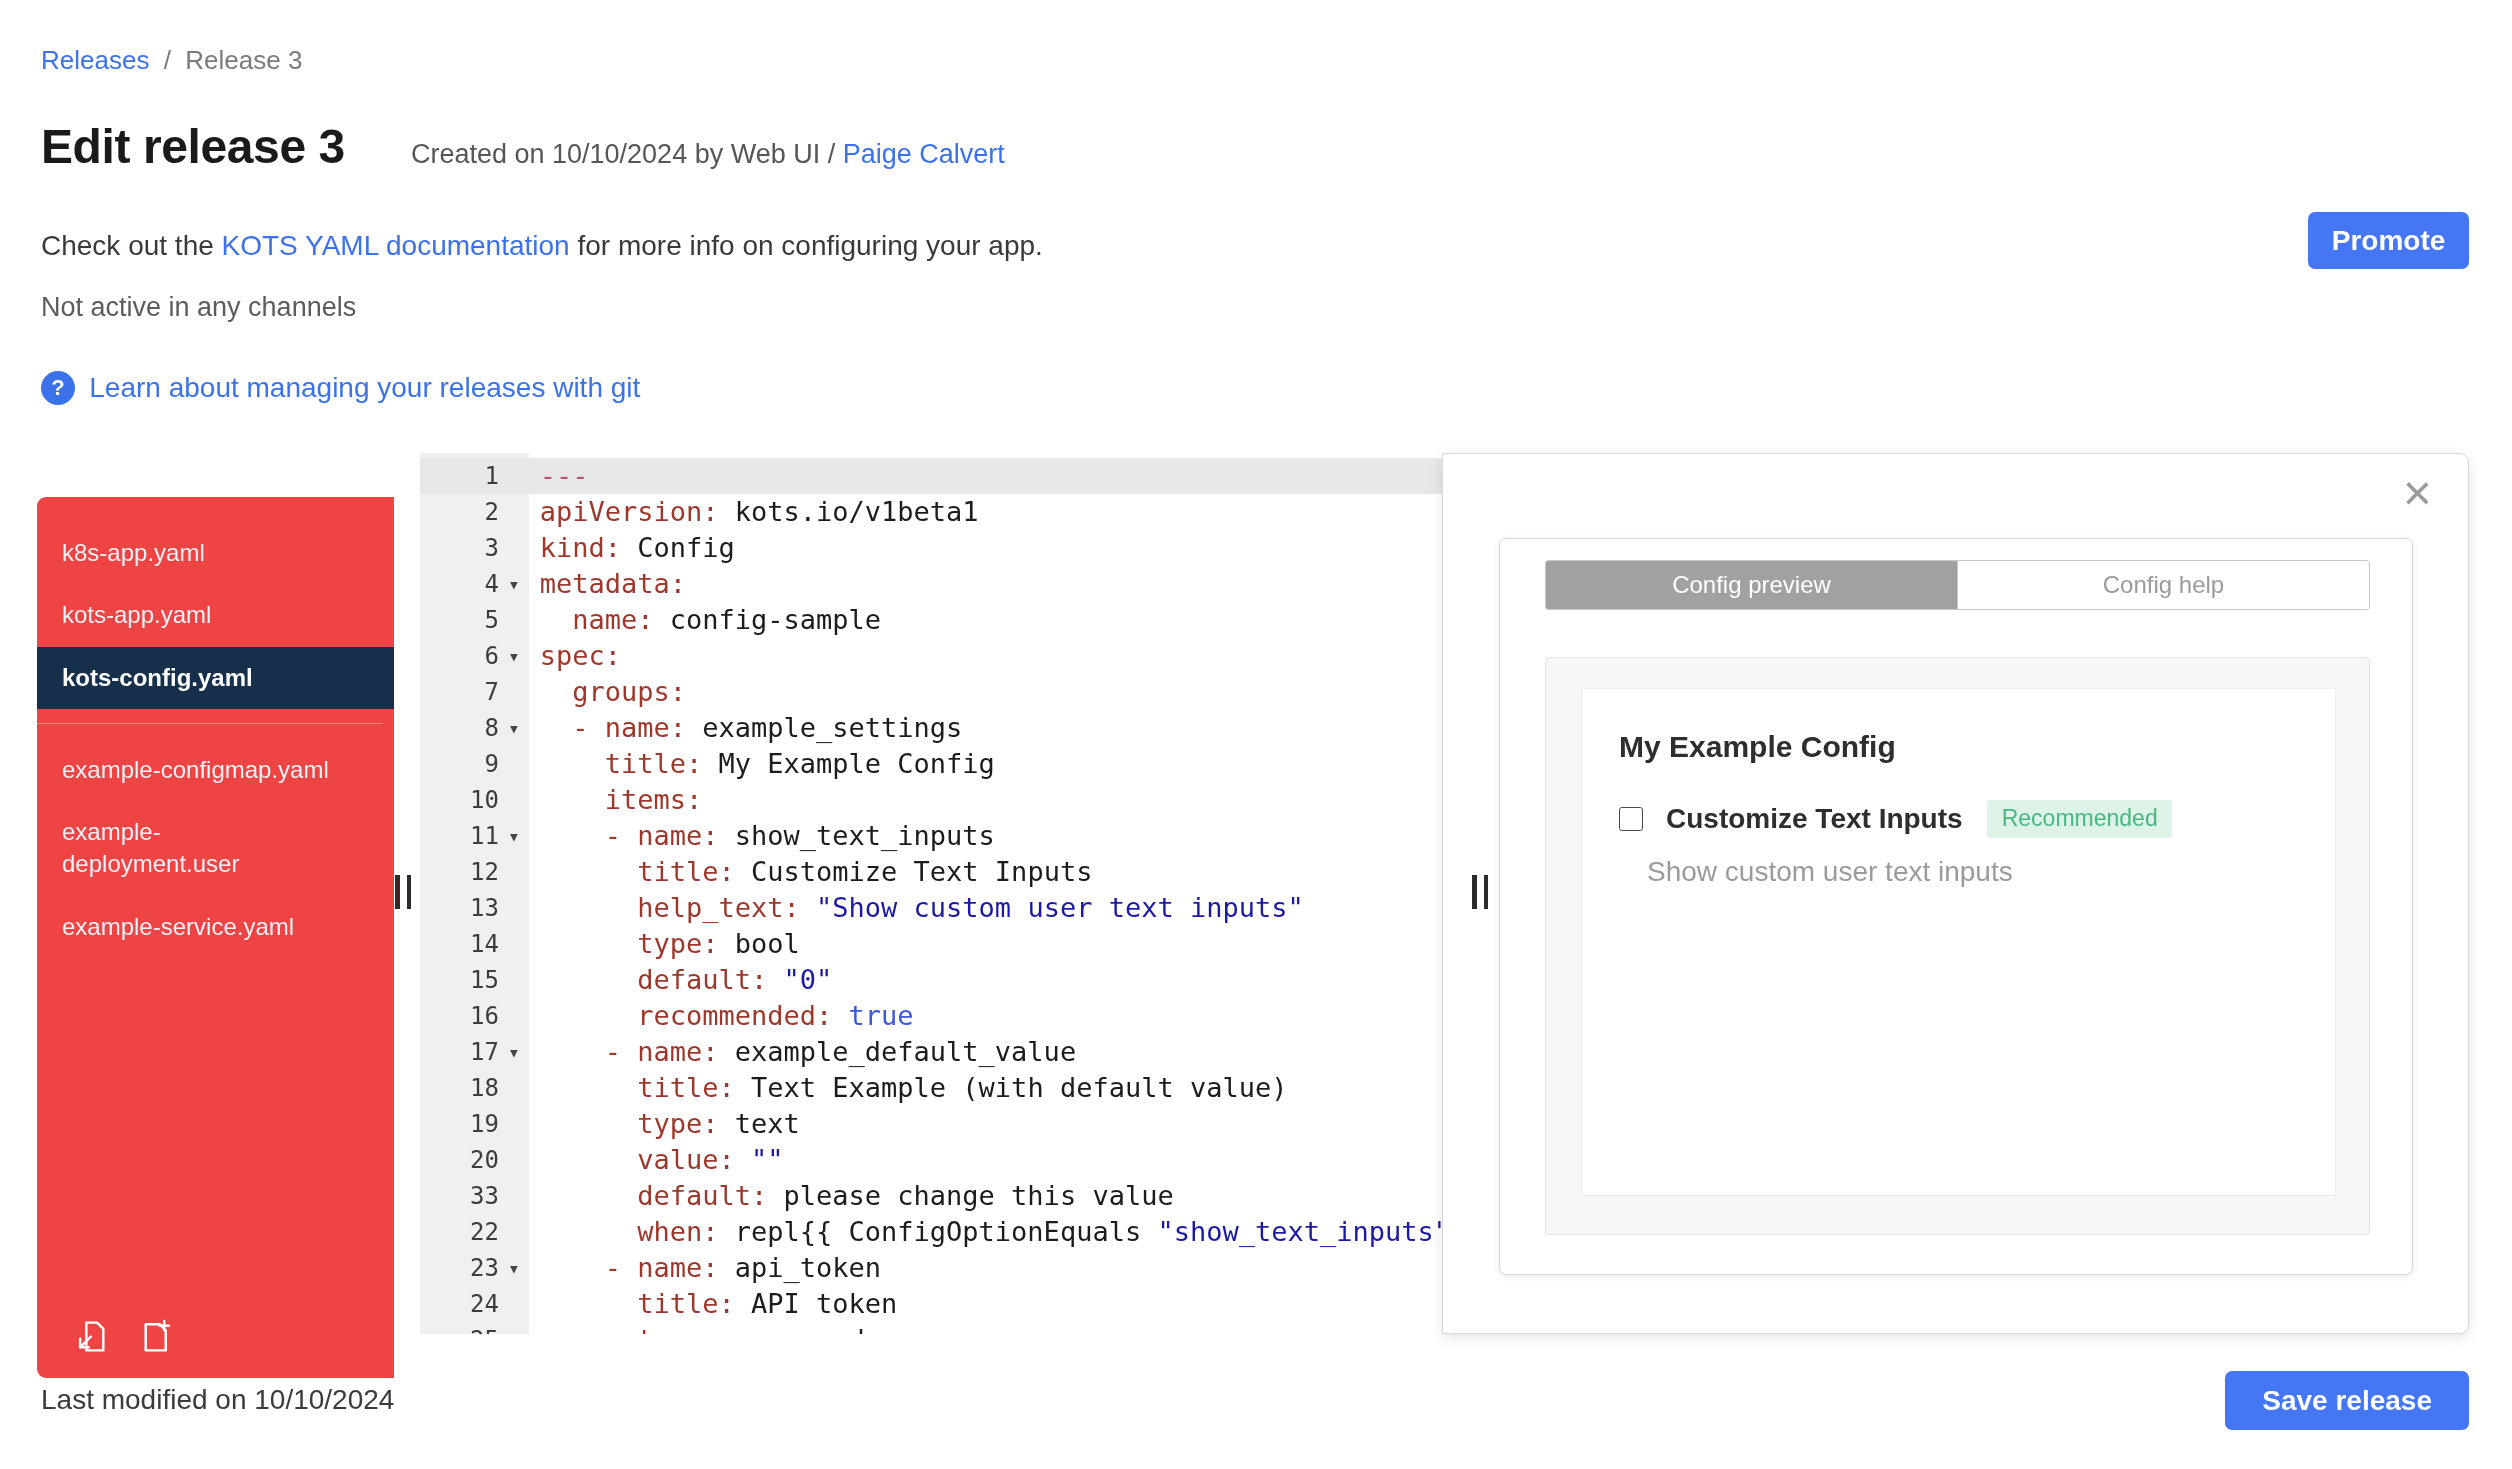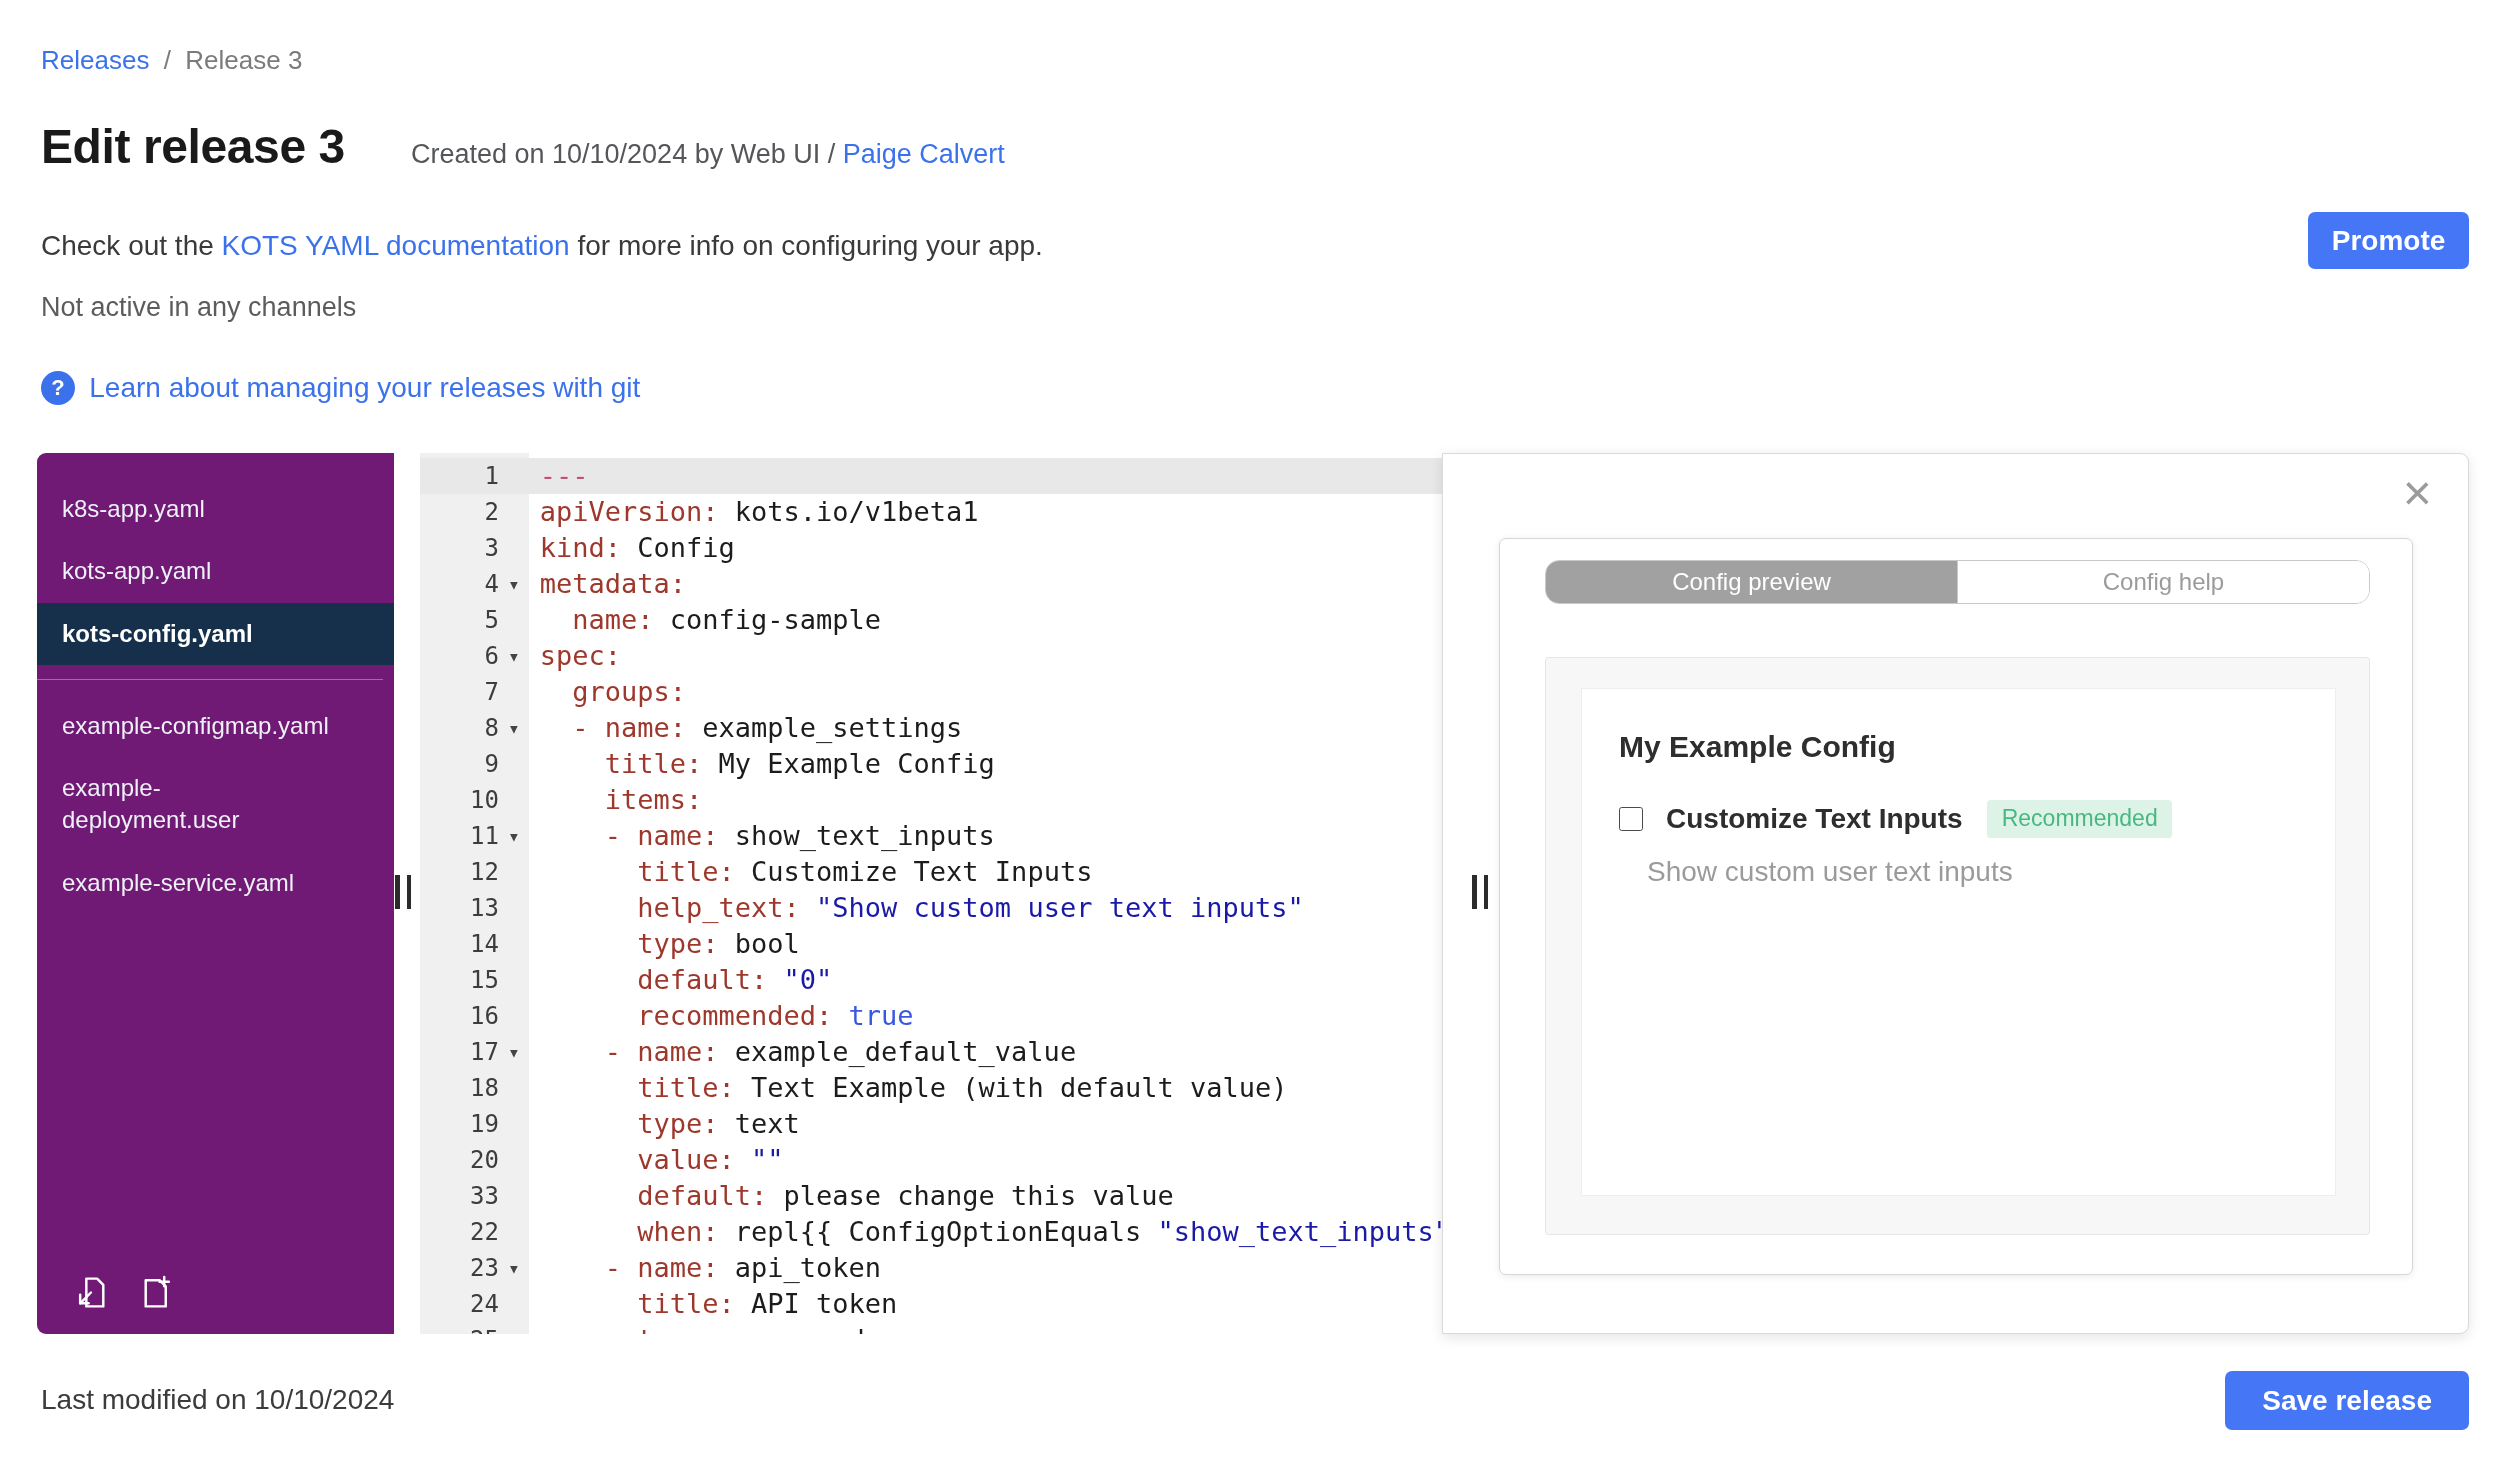--- a/index.html
+++ b/index.html
@@ -38,23 +38,24 @@
     font-family:inherit; font-size:28px; font-weight:700; cursor:pointer;
     display:flex; align-items:center; justify-content:center;
   }
   .promote { position:absolute; right:43px; top:212px; width:161px; height:57px; }
   .save { position:absolute; right:43px; top:1371px; height:59px; padding:17px 37px; }
 
   
   .workspace { position:absolute; left:37px; top:453px; width:2432px; height:881px; display:flex; }
 
   .sidebar {
-    width:357px; height:100%; background:#701a75;
+    width:357px; height:100%; background:#ef4444;
     border-radius:9px 0 0 9px; position:relative; flex:none;
     padding-top:25px;
+    margin-top:44px;
   }
   .file-item {
     font-size:24px; line-height:1.35; color:#eef2f7;
     padding:15px 62px 15px 25px; cursor:pointer;
   }
   .file-item.selected { background:#16304b; color:#ffffff; font-weight:700; }
   .file-divider { height:0.9px; background:rgba(255,255,255,0.35); margin:14.3px 10.7px 14.3px 0; }
   .sidebar-actions { position:absolute; left:37px; bottom:19.6px; display:flex; gap:27px; }
   .sb-icon { cursor:pointer; display:block; }
 
@@ -93,22 +94,22 @@
   .close {
     position:absolute; top:14.3px; right:36px;
     font-size:50px; font-weight:400; color:#9b9b9b; cursor:pointer; line-height:1;
   }
   .preview-card {
     position:absolute; left:56px; top:84px; width:914px; height:737px;
     background:#fff; border:0.9px solid #d6d6d6; border-radius:7.1px;
     box-shadow:0 1.8px 7.1px rgba(0,0,0,0.08);
   }
   .ptabs {
-    position:absolute; left:45px; top:21.4px; width:825px; height:44px;
-    display:flex; border:0.9px solid #c9c9c9; border-radius:14px; overflow:hidden;
+    position:absolute; left:45px; top:21.4px; width:825px; height:50px;
+    display:flex; border:0.9px solid #c9c9c9; border-radius:3px; overflow:hidden;
   }
   .ptab {
     flex:1; display:flex; align-items:center; justify-content:center;
     font-size:24px; color:#9b9b9b; background:#fff; cursor:pointer;
   }
   .ptab.active { background:#a1a1a1; color:#ffffff; }
   .ptab + .ptab { border-left:0.9px solid #c9c9c9; }
 
   .pgrey {
     position:absolute; left:45px; top:118px; width:825px; height:578px;

